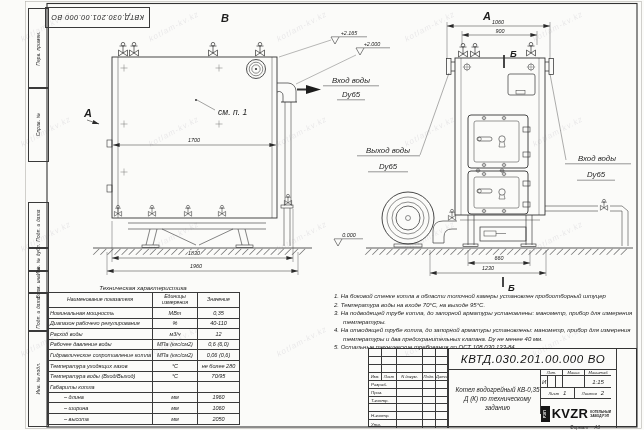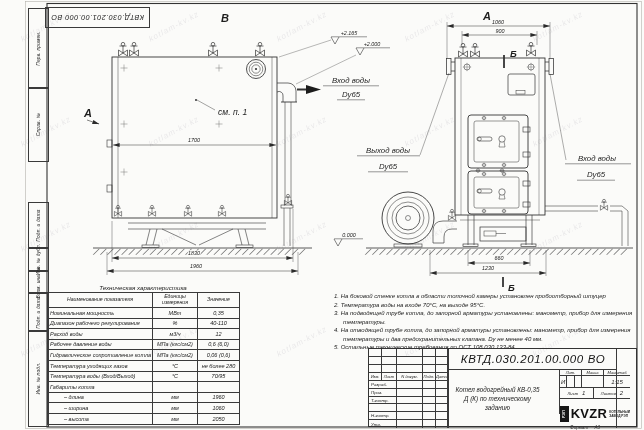--- a/index.html
+++ b/index.html
@@ -531,21 +531,21 @@
           <div class="c" style="width:26px;border-bottom:none"></div>
           <div class="c" style="width:13px;border-bottom:none"></div>
           <div class="c" style="width:12px;border-bottom:none"></div>
         </div>
     </div>
 
     <div class="abs docnum bl bb" style="left:79px;top:0;width:168px;height:20px">КВТД.030.201.00.000 ВО</div>
 
     <div class="abs namecell bl" style="left:79px;top:20px;width:98px;height:59px">Котел водогрейный КВ-0,35 Д (К) по техническому заданию</div>
 
-    <div class="abs bl" style="left:190px;top:20px;width:70px;height:45px">
+    <div class="abs bl" style="left:171px;top:20px;width:70px;height:45px">
       <div class="row" style="height:7px">
         <div class="c minihdr" style="width:22px">Лит.</div>
         <div class="c minihdr" style="width:22px">Масса</div>
         <div class="c minihdr" style="width:26px;border-right:none">Масштаб</div>
       </div>
       <div class="row" style="height:12px">
         <div class="c" style="width:7.3px">
             <span class="val">И</span>
           </div>
         <div class="c" style="width:7.3px"></div>

